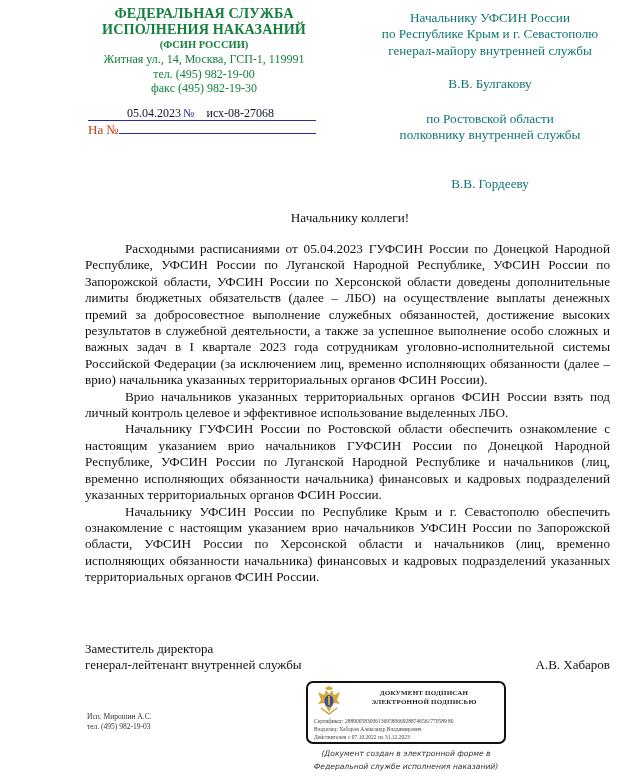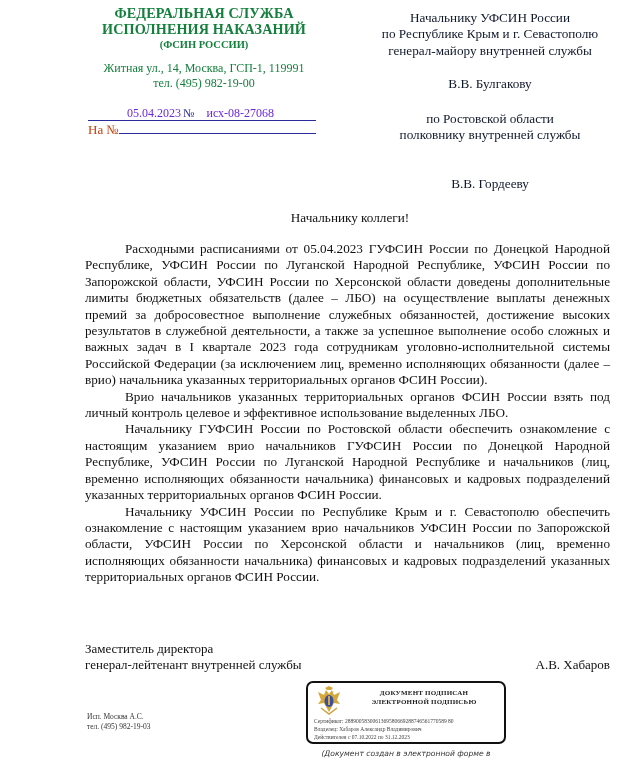--- a/index.html
+++ b/index.html
@@ -2,30 +2,30 @@
 <html><head>
 <meta charset="utf-8">
 <style>
   * { box-sizing: border-box; margin: 0; padding: 0; }
   html, body { width: 640px; height: 779px; background: #ffffff; overflow: hidden; }
   body { position: relative; font-family: "Liberation Serif", "DejaVu Serif", serif; color: #111; }
 
   .letterhead { position: absolute; left: 88px; top: 6px; width: 232px; text-align: center; color: #15803d; }
   .lh-org { font-weight: bold; font-size: 14.2px; line-height: 15.5px; letter-spacing: 0.1px; }
   .lh-abbr { font-weight: bold; font-size: 10.5px; line-height: 14px; margin-top: 1px; }
-  .lh-addr { font-size: 12px; line-height: 14.5px; margin-top: 9px; }
+  .lh-addr { font-size: 12px; line-height: 14.5px; }
   .lh-line { font-size: 12px; line-height: 14.5px; }
 
   .reg-row { position: absolute; left: 88px; top: 106px; width: 232px; height: 15px; font-size: 12px; color: #2b2b9e; white-space: nowrap; }
-  .reg-row .u { border-bottom: 1px solid #2b2b9e; display: inline-block; line-height: 13px; color: #6d28d9; }
+  .reg-row .u { border-bottom: 1px solid #2b2b9e; display: inline-block; line-height: 13px; color: #0f172a; }
   .reg-row .lbl { display: inline-block; line-height: 13px; color: #2b2b9e; border-bottom: 1px solid #2b2b9e; }
   .na-row { position: absolute; left: 88px; top: 122px; width: 232px; font-size: 13px; color: #c2410c; white-space: nowrap; }
   .na-row .fill { display: inline-block; width: 197px; border-bottom: 1px solid #2b2b9e; height: 12px; vertical-align: baseline; }
 
-  .addressee { position: absolute; left: 350px; width: 280px; text-align: center; font-size: 13.2px; line-height: 16.3px; color: #0f172a; }
+  .addressee { position: absolute; left: 350px; width: 280px; text-align: center; font-size: 13.2px; line-height: 16.3px; color: #0f766e; }
   .addr1 { top: 10px; }
   .addr1-name { top: 76px; }
   .addr2 { top: 111px; }
   .addr2-name { top: 176px; }
 
   .greeting { position: absolute; left: 80px; width: 540px; top: 210px; text-align: center; font-size: 13.2px; }
 
   .body-text { position: absolute; left: 85px; width: 525px; top: 241px; font-size: 13.2px; line-height: 16.4px; text-align: justify; color: #111; }
   .body-text p { text-indent: 40px; }
 
@@ -43,20 +43,21 @@
 </style>
 </head>
 <body>
 
 <div class="letterhead">
   <div class="lh-org">ФЕДЕРАЛЬНАЯ СЛУЖБА</div>
   <div class="lh-org">ИСПОЛНЕНИЯ НАКАЗАНИЙ</div>
   <div class="lh-abbr">(ФСИН РОССИИ)</div>
   <div class="lh-addr">Житная ул., 14, Москва, ГСП-1, 119991</div>
   <div class="lh-line">тел. (495) 982-19-00</div>
+  <div class="lh-line">факс (495) 982-19-30</div>
 </div>
 
 <div class="reg-row">
   <span class="u" style="width:95px;text-align:right;padding-right:2px;">05.04.2023</span><span class="lbl">№</span><span class="u" style="width:122px;padding-left:12px;">исх-08-27068</span>
 </div>
 <div class="na-row">
   <span>На №</span><span class="fill"></span>
 </div>
 
 <div class="addressee addr1">
@@ -81,21 +82,21 @@
   <p>Начальнику УФСИН России по Республике Крым и г. Севастополю обеспечить ознакомление с настоящим указанием врио начальников УФСИН России по Запорожской области, УФСИН России по Херсонской области и начальников (лиц, временно исполняющих обязанности начальника) финансовых и кадровых подразделений указанных территориальных органов ФСИН России.</p>
 </div>
 
 <div class="sign-block">
   <div>Заместитель директора</div>
   <div>генерал-лейтенант внутренней службы</div>
   <div class="sign-name">А.В. Хабаров</div>
 </div>
 
 <div class="executor">
-  <div>Исп. Москва А.С.</div>
+  <div>Исп. Мирошин А.С.</div>
   <div>тел. (495) 982-19-03</div>
 </div>
 
 <div class="esig">
   <svg class="esig-emblem" viewBox="0 0 26 30">
     <path d="M2 6 L8 9 L10 4 L13 8 L16 4 L18 9 L24 6 L21 14 L24 18 L18 17 L13 26 L8 17 L2 18 L5 14 Z" fill="#d4a73a"></path>
     <ellipse cx="13" cy="15" rx="4.5" ry="6" fill="#3a4fa0"></ellipse>
     <rect x="12" y="10" width="2" height="9" fill="#d4a73a"></rect>
     <path d="M9 2 L13 0 L17 2 L15 4 L11 4 Z" fill="#d4a73a"></path>
     <path d="M5 22 L13 28 L21 22" stroke="#c9a13a" stroke-width="1.4" fill="none"></path>
@@ -106,13 +107,14 @@
   </div>
   <div class="esig-details">
     <div>Сертификат: 2889005830061369580669288746561770589 80</div>
     <div>Владелец: Хабаров Александр Владимирович</div>
     <div>Действителен с 07.10.2022  по 31.12.2023</div>
   </div>
 </div>
 
 <div class="esig-note">
   <div>(Документ создан в электронной форме в</div>
+  <div>Федеральной службе исполнения наказаний)</div>
 </div>
 
 </body></html>

